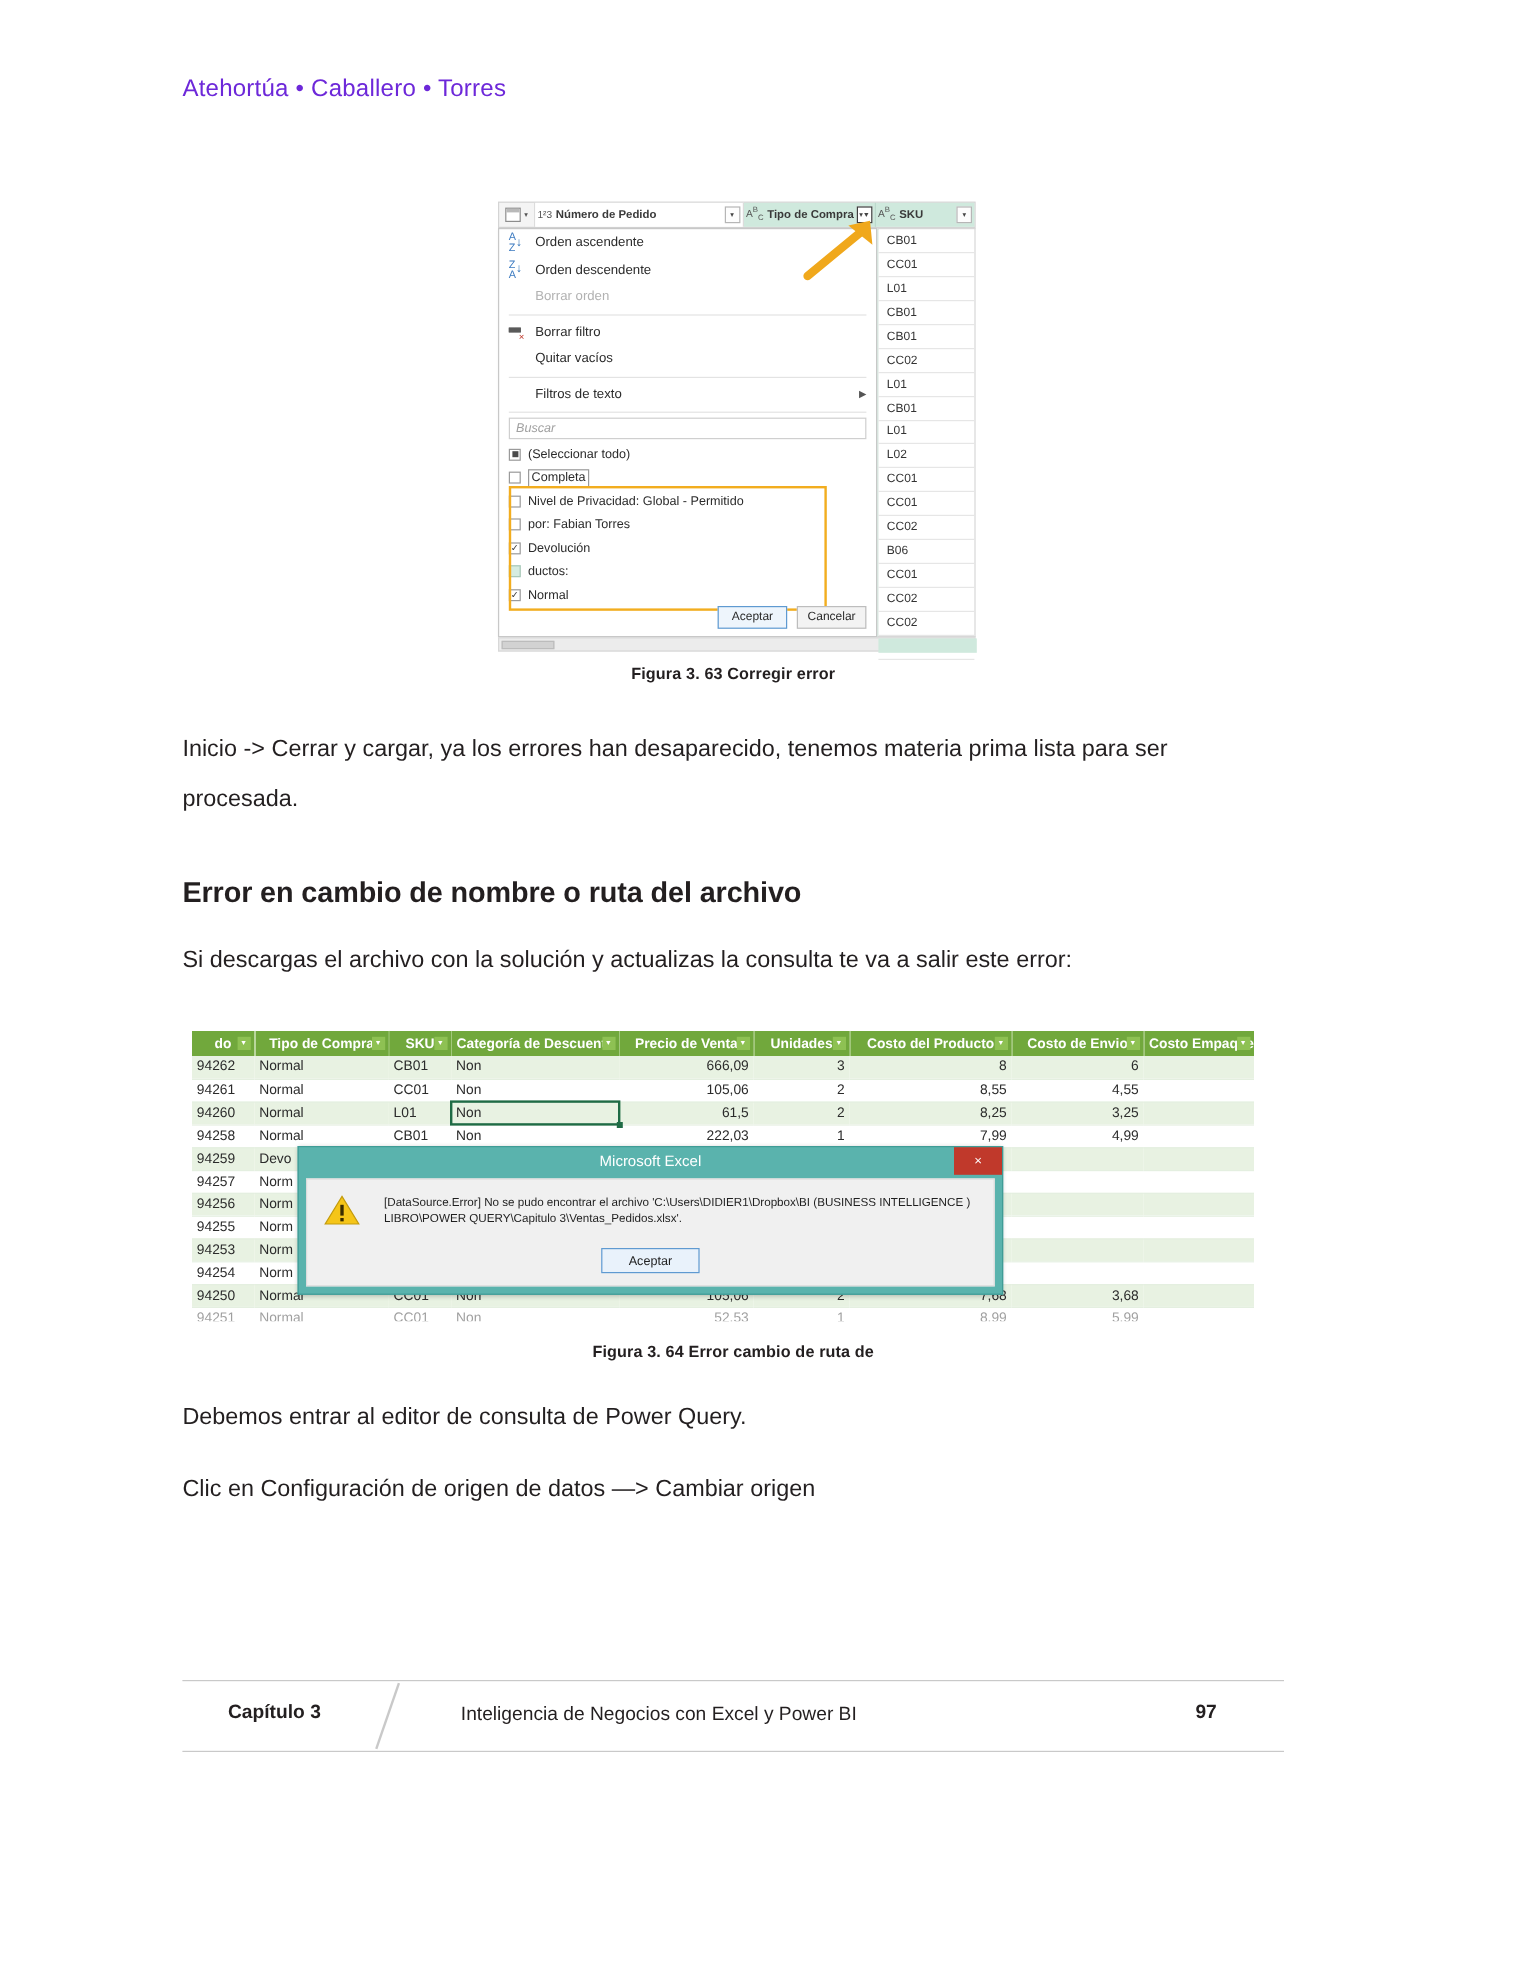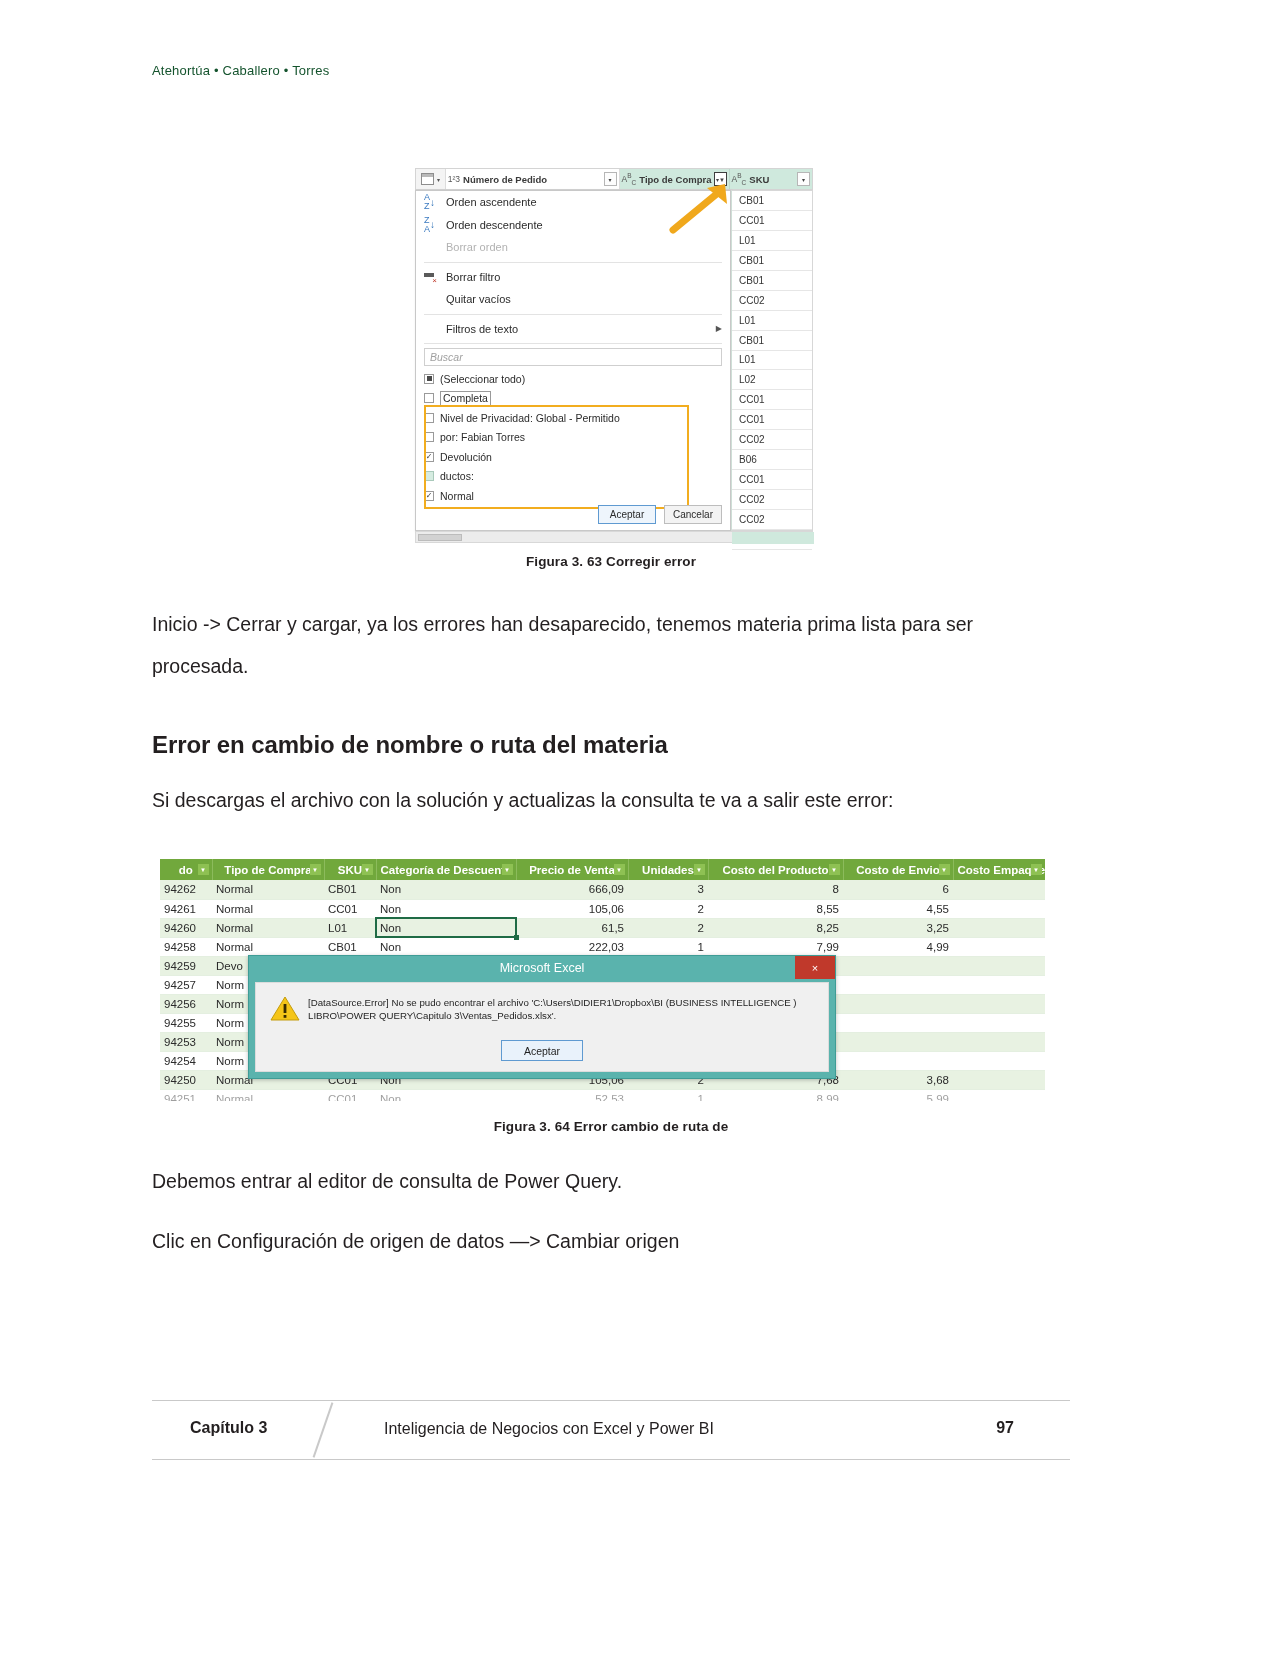--- a/index.html
+++ b/index.html
@@ -10,21 +10,21 @@
     font-family:"Liberation Sans", sans-serif;
     color:#231f20;
     position:relative;
     overflow:hidden;
   }
 
   
   .page { position:absolute; inset:0; }
   .running-head {
     position:absolute; left:152px; top:63px;
-    font-size:13px; letter-spacing:.2px; color:#14532d;
+    font-size:20px; letter-spacing:.2px; color:#6d28d9;
   }
 
   .content { position:absolute; left:152px; top:150px; width:918px; }
 
   
   .para {
     font-size:19.5px; line-height:42px; color:#231f20;
     margin:0; text-align:left;
   }
   h2.heading {
@@ -202,21 +202,21 @@
   .dlg-close {
     position:absolute; right:0; top:0; width:40px; height:23px;
     background:#c0392b; color:#fff; font-size:11px;
     display:flex; align-items:center; justify-content:center;
   }
   .dlg-body {
     position:absolute; left:6px; top:26px; right:6px; bottom:6px;
     background:#f0f0f0; border:1px solid #dcdcdc;
     padding:12px 14px;
   }
-  .dlg-row { display:flex; gap:8px; align-items:flex-end; }
+  .dlg-row { display:flex; gap:20px; align-items:flex-end; }
   .warn-ico { width:30px; height:27px; flex:0 0 auto; }
   .dlg-msg { font-size:9.7px; line-height:13px; color:#1f1f1f; }
   .dlg-btn {
     position:absolute; left:50%; transform:translateX(-50%); bottom:10px;
     width:82px; height:21px; border:1px solid #5f9ad1; background:#e9f2fb;
     font-size:10.5px; color:#1f1f1f;
     display:flex; align-items:center; justify-content:center;
   }
 
   
@@ -392,21 +392,21 @@
           <path d="M6 50 L52 12" stroke="#f0a81c" stroke-width="7" stroke-linecap="round" fill="none"></path>
           <path d="M58 4 L60 24 L40 8 Z" fill="#f0a81c"></path>
         </svg>
       </div>
     </div>
 
     <div class="fig-caption" style="margin-top:4px;">Figura 3. 63 Corregir error</div>
 
     <p class="para" style="margin-top:34px;">Inicio -&gt; Cerrar y cargar, ya los errores han desaparecido, tenemos materia prima lista para ser procesada.</p>
 
-    <h2 class="heading" style="margin-top:44px;">Error en cambio de nombre o ruta del materia</h2>
+    <h2 class="heading" style="margin-top:44px;">Error en cambio de nombre o ruta del archivo</h2>
 
     <p class="para" style="margin-top:20px;">Si descargas el archivo con la solución y actualizas la consulta te va a salir este error:</p>
 
     <div class="fig2-wrap" style="margin-top:38px;">
       <div class="xl">
         <table class="xl-table">
           <colgroup>
             <col style="width:52px">
               <col style="width:112px">
               <col style="width:52px">

